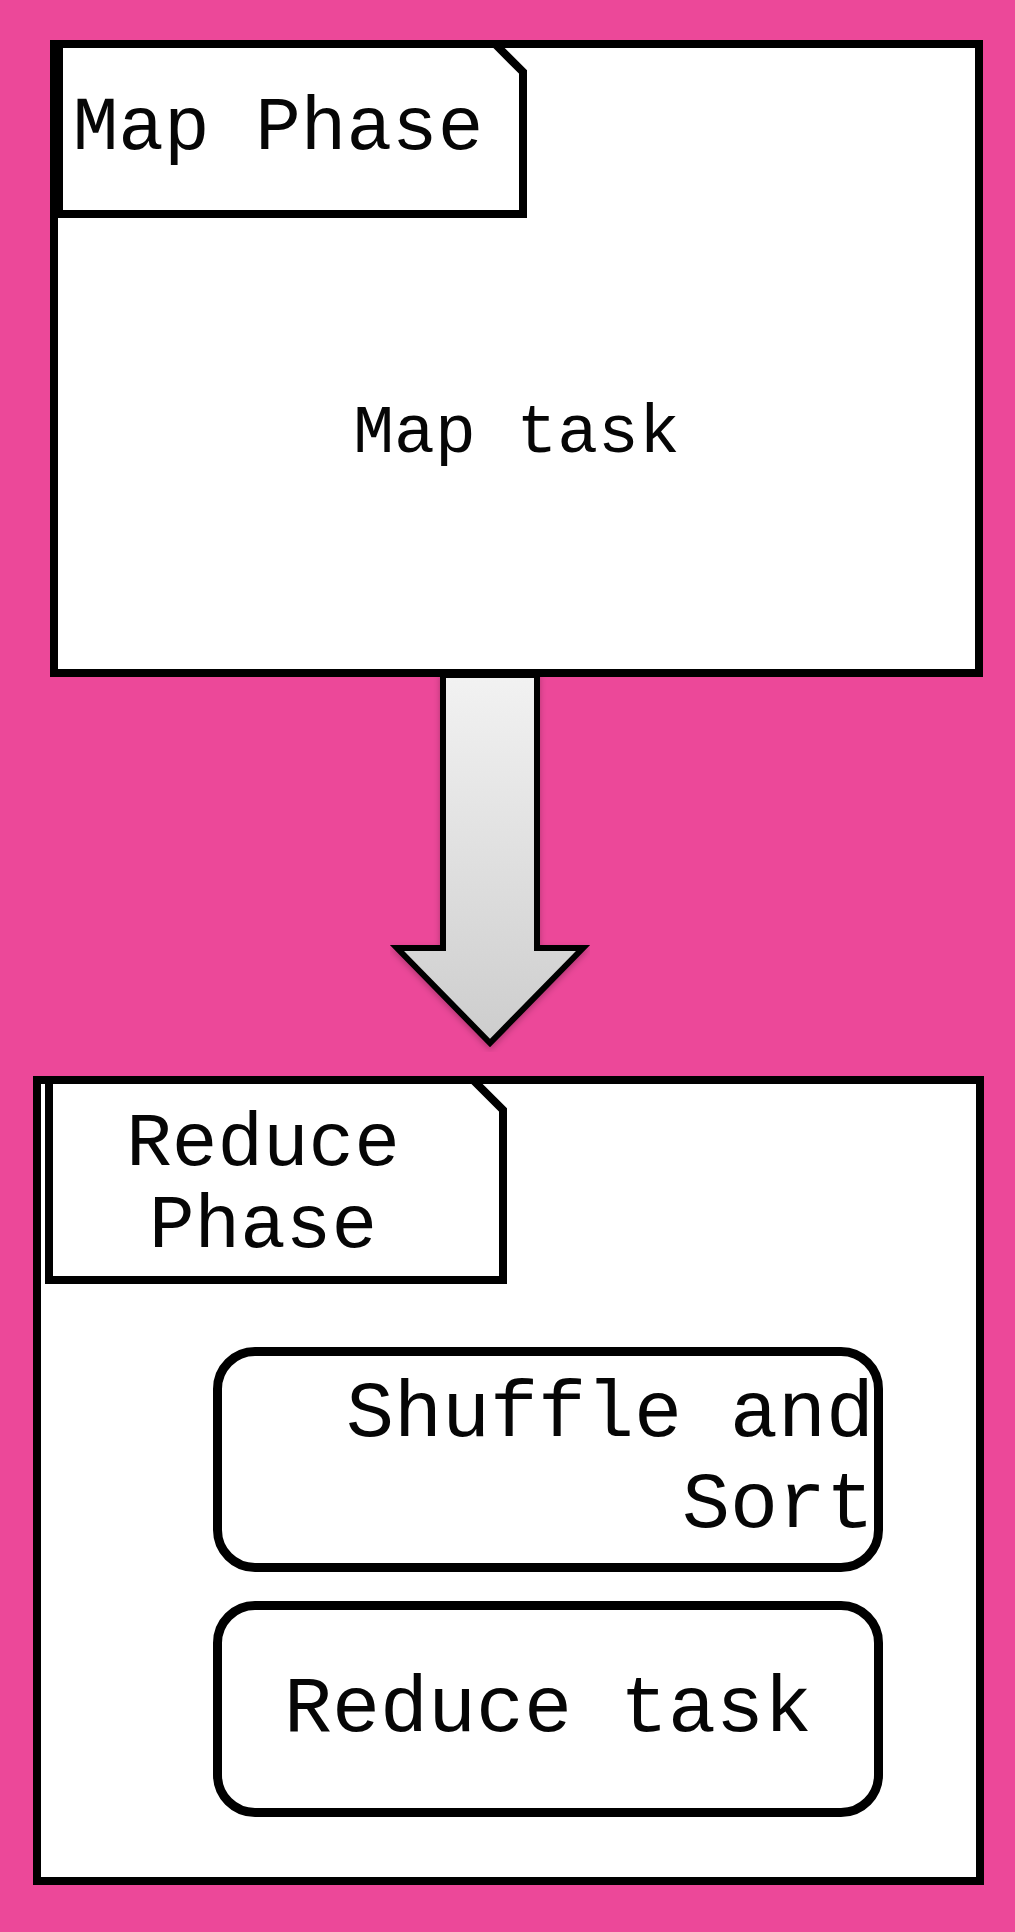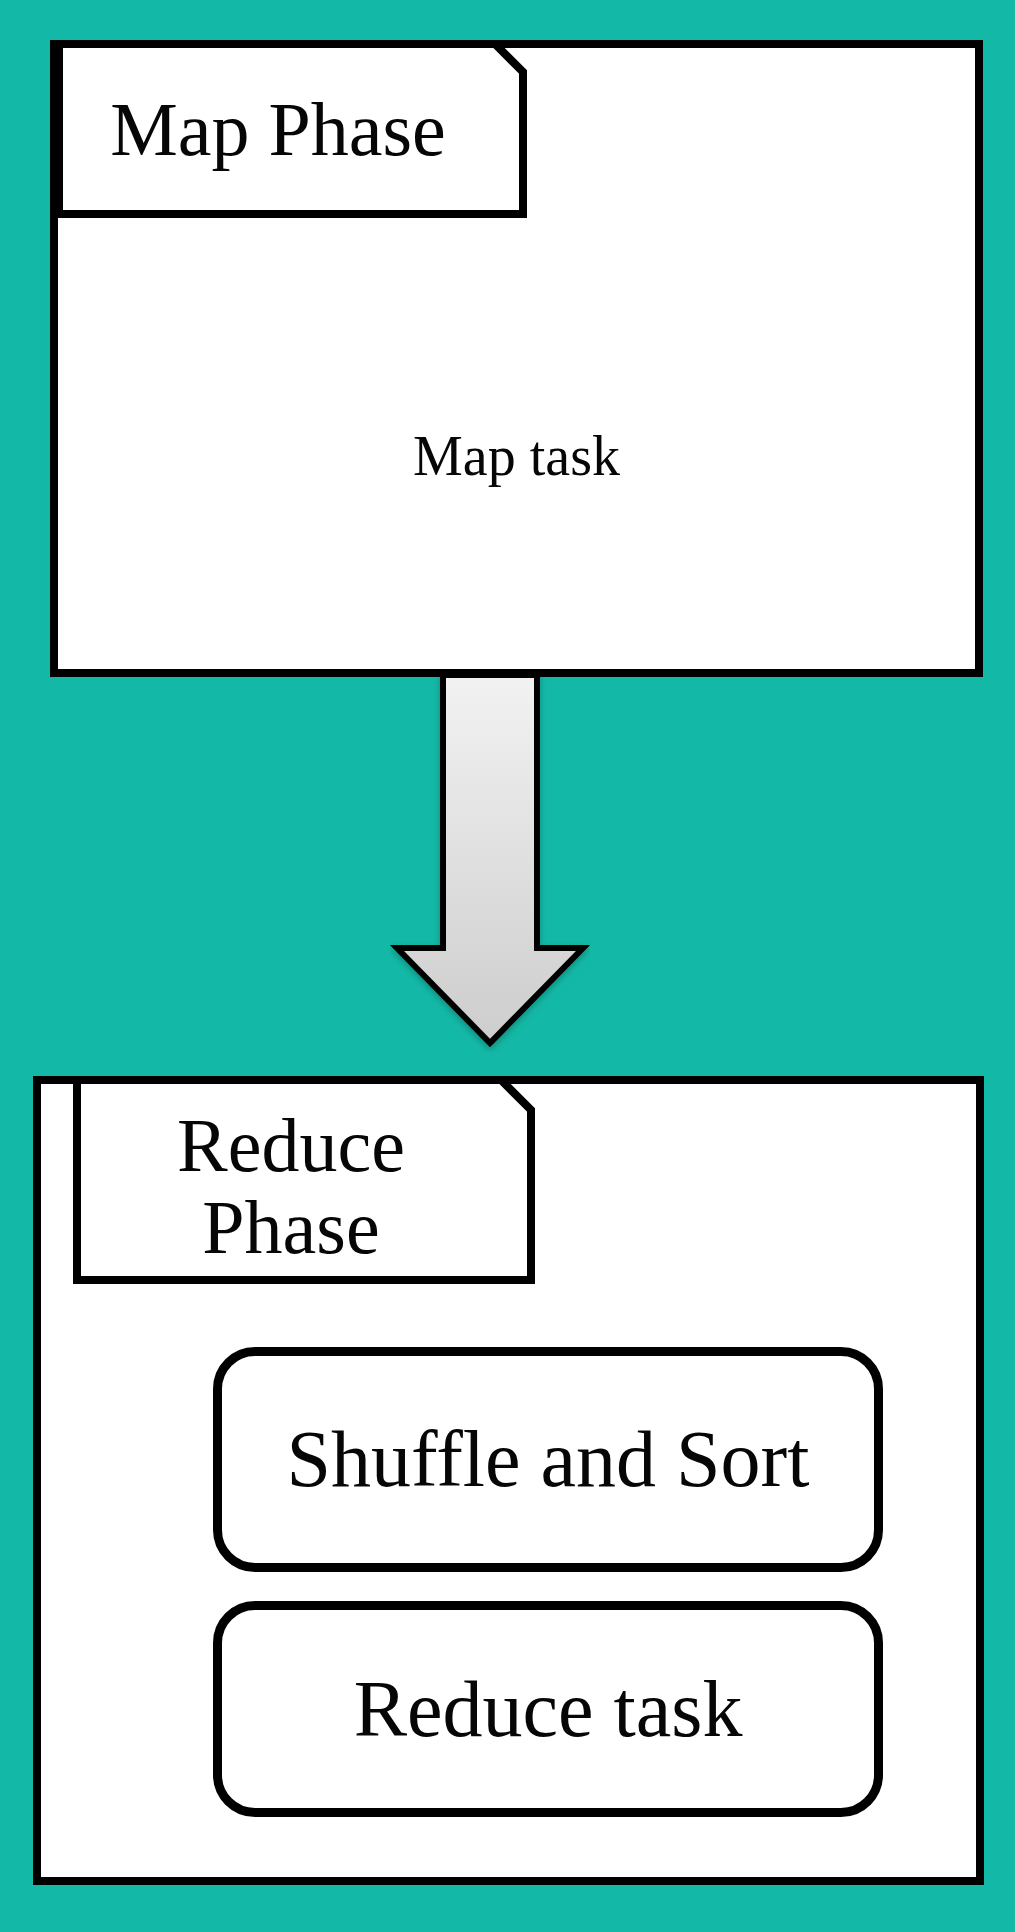--- a/index.html
+++ b/index.html
@@ -4,22 +4,22 @@
 <style>
   html, body {
     margin: 0;
     padding: 0;
     background: #ffffff;
   }
   .canvas {
     position: relative;
     width: 1015px;
     height: 1932px;
-    background: #14b8a6;
-    font-family: Liberation Serif, serif;
+    background: #ec4899;
+    font-family: Liberation Mono, monospace;
     color: #060606;
     overflow: hidden;
   }
   .phase-box {
     position: absolute;
     border: 8px solid #000000;
     background: #ffffff;
     box-sizing: border-box;
   }
   .map-box {
@@ -38,21 +38,21 @@
     position: absolute;
     z-index: 3;
   }
   .map-tab {
     left: -3px;
     top: -8px;
     width: 472px;
     height: 178px;
   }
   .reduce-tab {
-    left: 32px;
+    left: 4px;
     top: -8px;
     width: 462px;
     height: 220px;
   }
   .tab svg {
     position: absolute;
     left: 0;
     top: 0;
     display: block;
   }
@@ -66,27 +66,27 @@
     align-items: center;
     justify-content: center;
     text-align: center;
     font-size: 76px;
     line-height: 1.08;
     white-space: pre-line;
   }
   .map-task-label {
     position: absolute;
     left: 0;
-    top: 182px;
+    top: 160px;
     width: 100%;
     height: calc(100% - 170px);
     display: flex;
     align-items: center;
     justify-content: center;
-    font-size: 56px;
+    font-size: 68px;
   }
   .arrow-wrap {
     position: absolute;
     left: 390px;
     top: 672px;
     width: 200px;
     height: 380px;
     z-index: 2;
   }
   .rounded-task {

